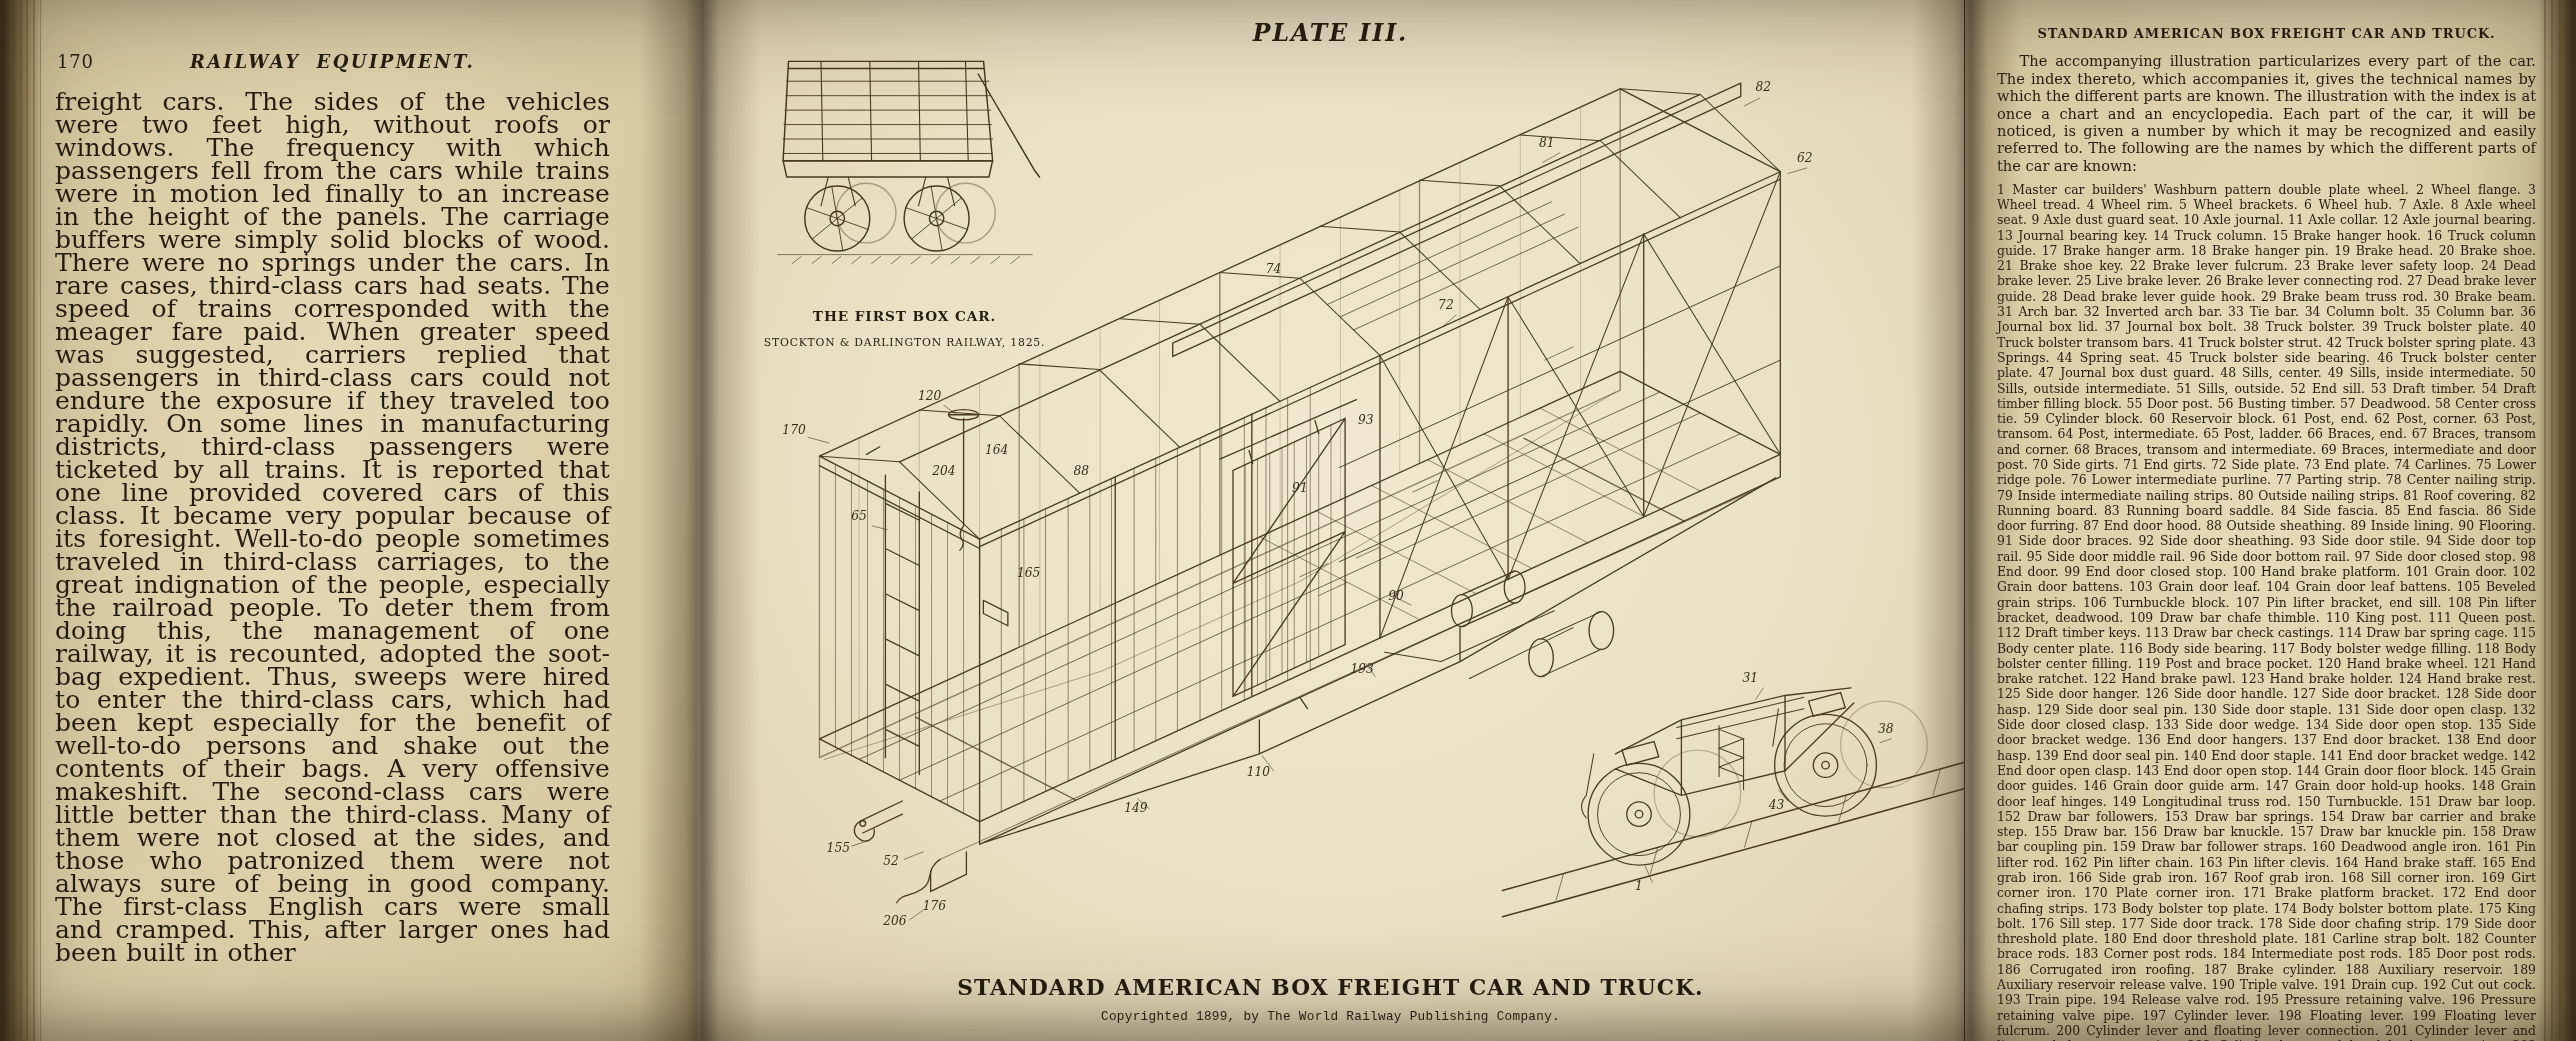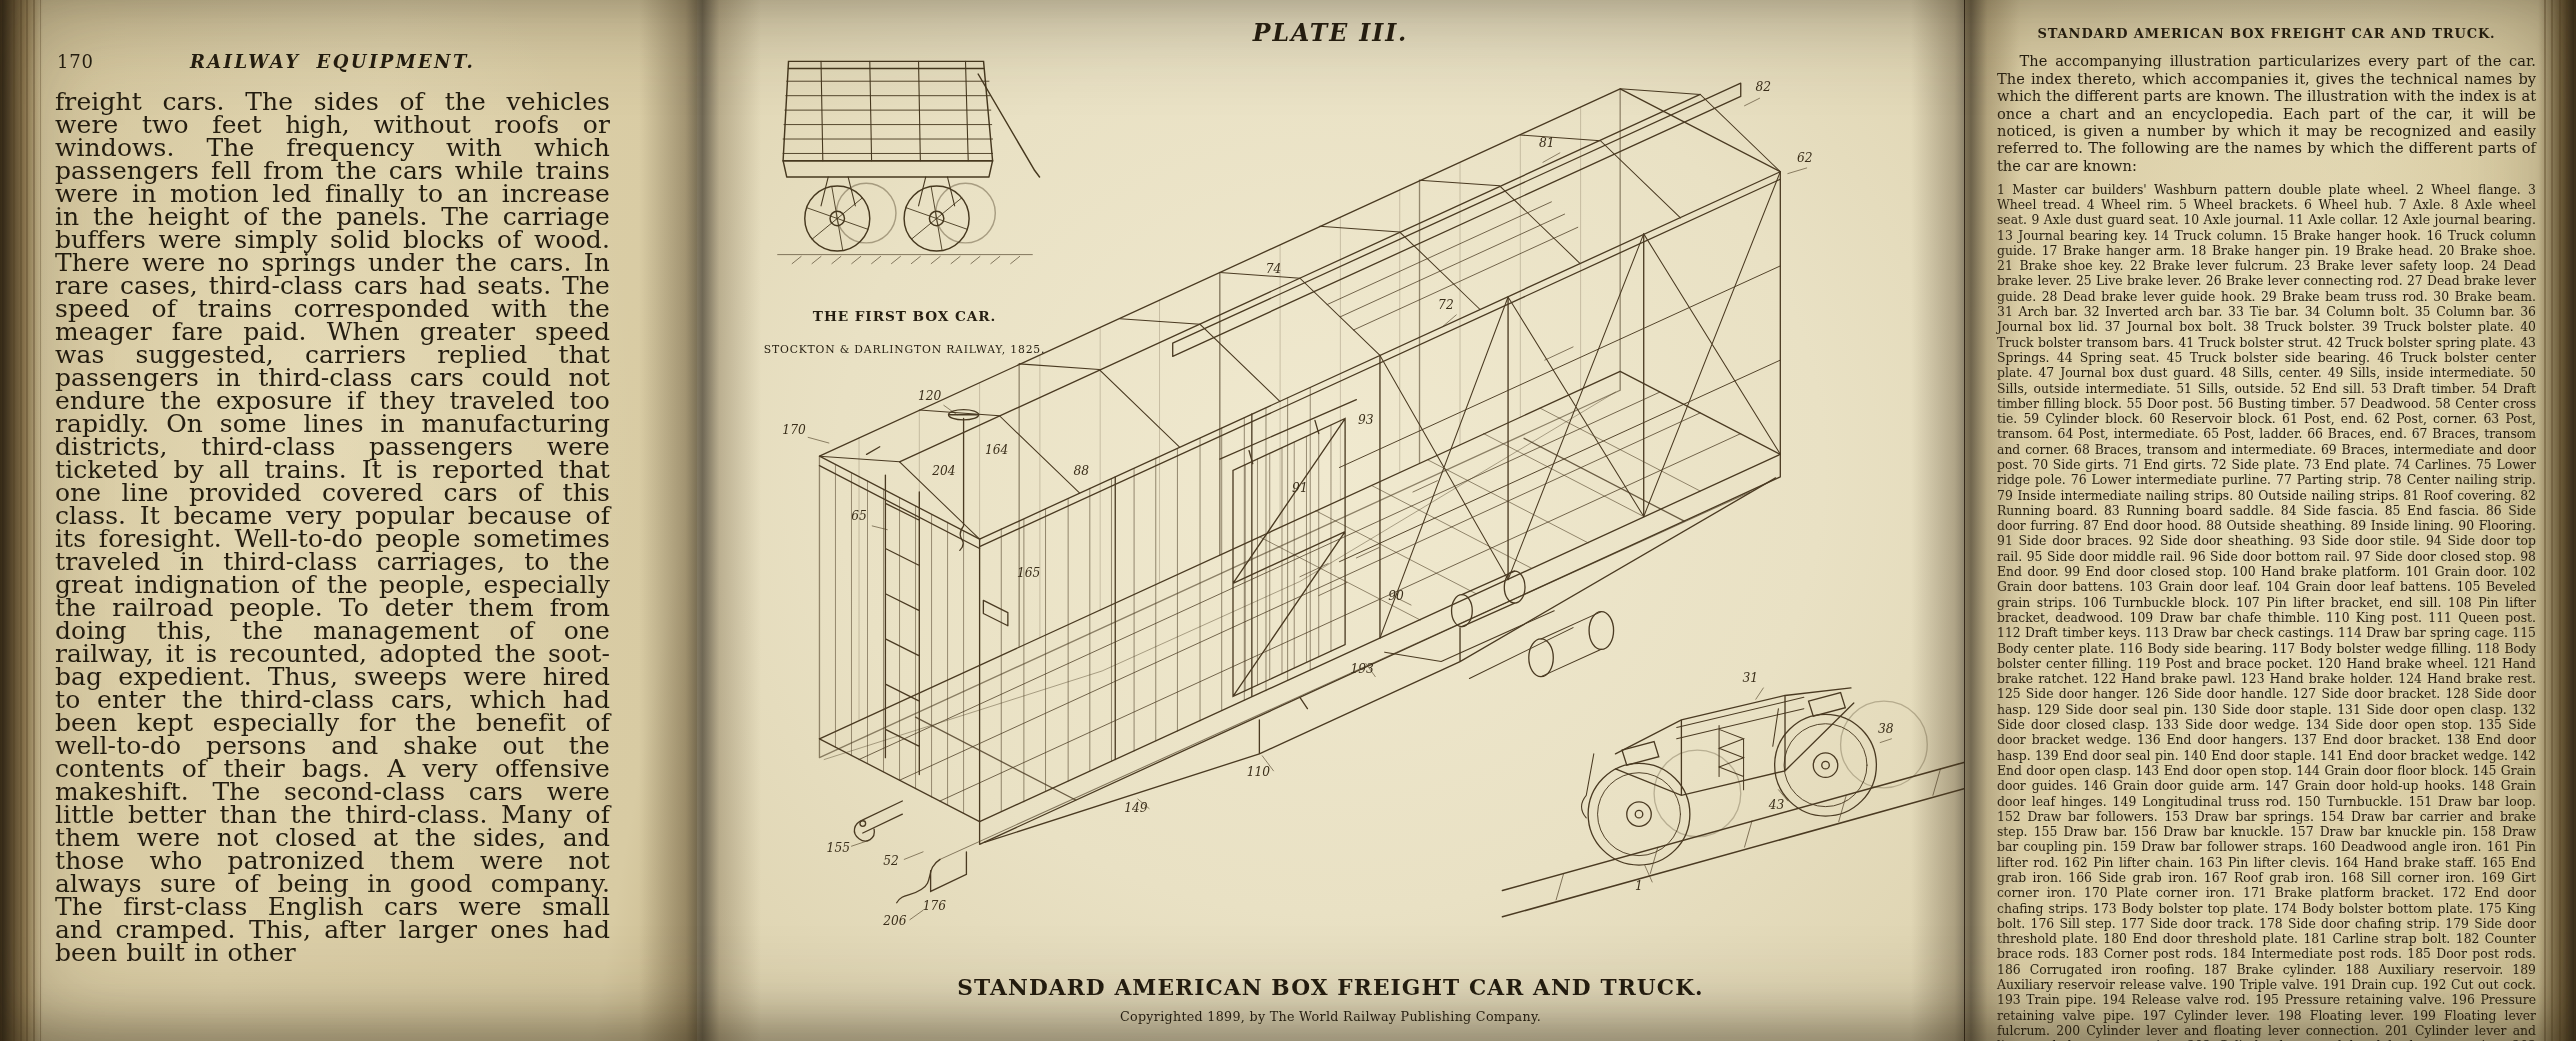--- a/index.html
+++ b/index.html
@@ -55,25 +55,25 @@
     position:absolute;left:55px;right:87px;top:90px;margin:0;
     font-size:25px;line-height:23px;text-align:justify;letter-spacing:0.1px;word-spacing:1.1px;
   }
 
   
   .plate-title{position:absolute;left:0;right:0;top:19px;text-align:center;
     font-size:23.6px;font-weight:bold;font-style:italic;letter-spacing:1.9px;}
   .inset{position:absolute;left:49px;top:21px;width:317px;text-align:center;z-index:2;}
   .inset svg{display:block;margin:0 auto;}
   .inset-cap1{margin-top:4px;font-size:13.7px;font-weight:bold;letter-spacing:0.9px;}
-  .inset-cap2{margin-top:19px;font-size:10.8px;letter-spacing:0.8px;}
+  .inset-cap2{margin-top:12px;font-size:10.8px;letter-spacing:0.8px;}
   .main-art{position:absolute;left:0;top:49px;width:1267px;height:886px;}
   .plate-caption{position:absolute;left:0;right:0;bottom:41px;text-align:center;
     font-size:21.7px;font-weight:bold;letter-spacing:1.1px;}
-  .plate-copyright{position:absolute;left:0;right:0;bottom:17px;text-align:center;font-size:12.7px;letter-spacing:0.3px;}
+  .plate-copyright{position:absolute;left:0;right:0;bottom:17px;text-align:center;font-size:12.7px;letter-spacing:0.3px;font-family:Liberation Mono, monospace;}
   .callout{font-family:"DejaVu Serif","Liberation Serif",serif;font-size:13px;font-style:italic;fill:#3a2e1a;}
 
   
   .rp-text{position:absolute;left:32px;right:40px;top:26px;}
   .rp-head{text-align:center;font-size:13px;font-weight:bold;letter-spacing:0.9px;margin-bottom:11.3px;}
   .rp-intro{margin:0 0 7.5px 0;font-size:14.6px;line-height:17.4px;text-align:justify;text-indent:22.6px;}
   .rp-index{margin:0;font-size:12.4px;line-height:15.3px;text-align:justify;word-spacing:0.4px;}
 </style>
 </head>
 <body>

